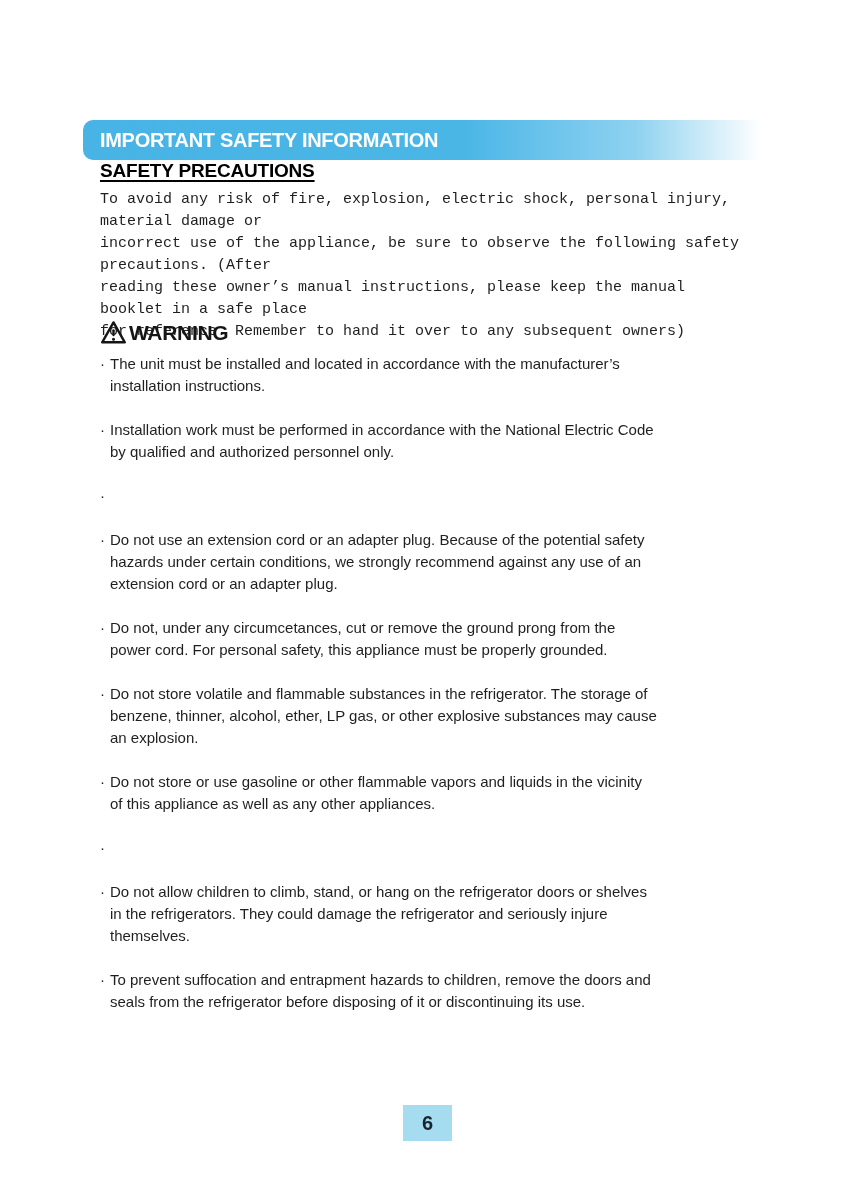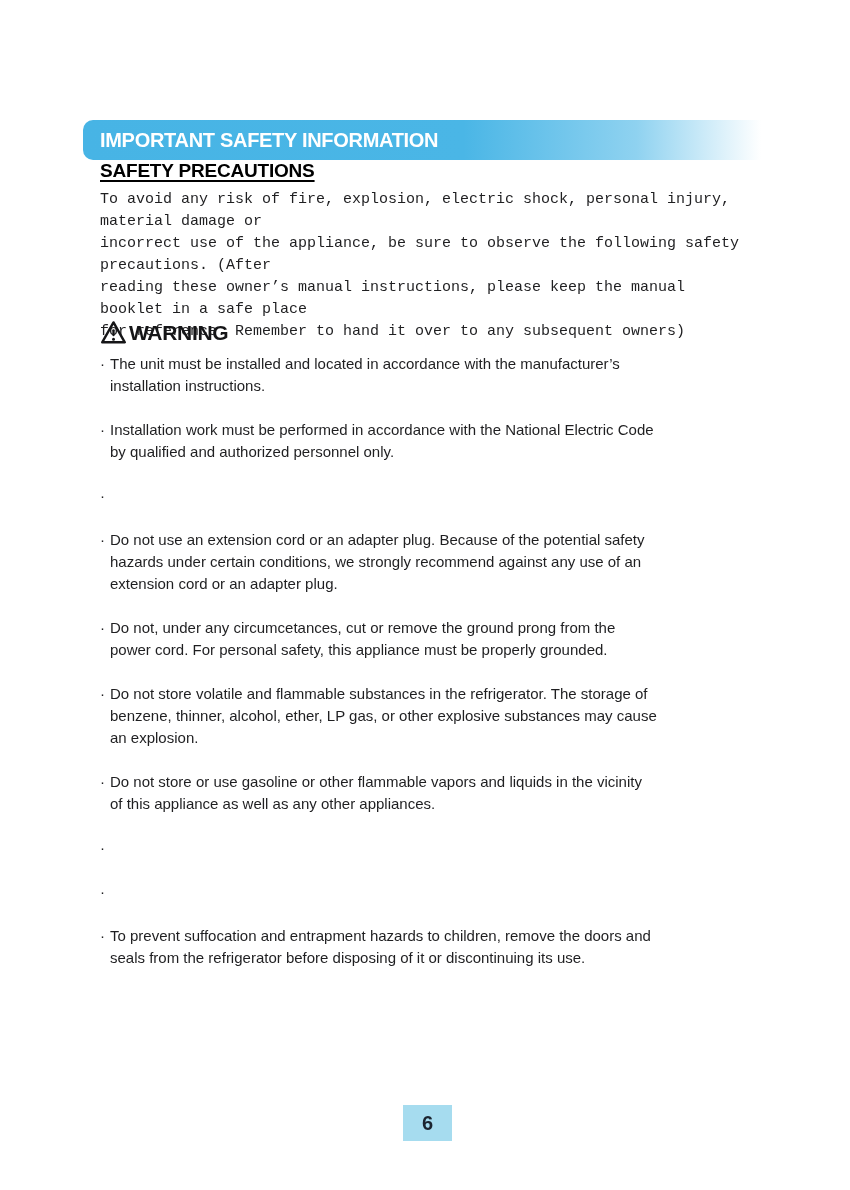--- a/index.html
+++ b/index.html
@@ -175,20 +175,23 @@
   <li class="warning-item">
     <span class="bullet">·</span>
     <span class="item-text">Do not store or use gasoline or other flammable vapors and liquids in the vicinity
 of this appliance as well as any other appliances.</span>
   </li>
   <li class="warning-item">
     <span class="bullet">·</span>
   </li>
   <li class="warning-item">
     <span class="bullet">·</span>
+    <span class="item-text">Do not allow children to climb, stand, or hang on the refrigerator doors or shelves
+in the refrigerators. They could damage the refrigerator and seriously injure
+themselves.</span>
   </li>
   <li class="warning-item">
     <span class="bullet">·</span>
     <span class="item-text">To prevent suffocation and entrapment hazards to children, remove the doors and
 seals from the refrigerator before disposing of it or discontinuing its use.</span>
   </li>
 </ul>
 
 <div class="page-number-badge">
   <span>6</span>

